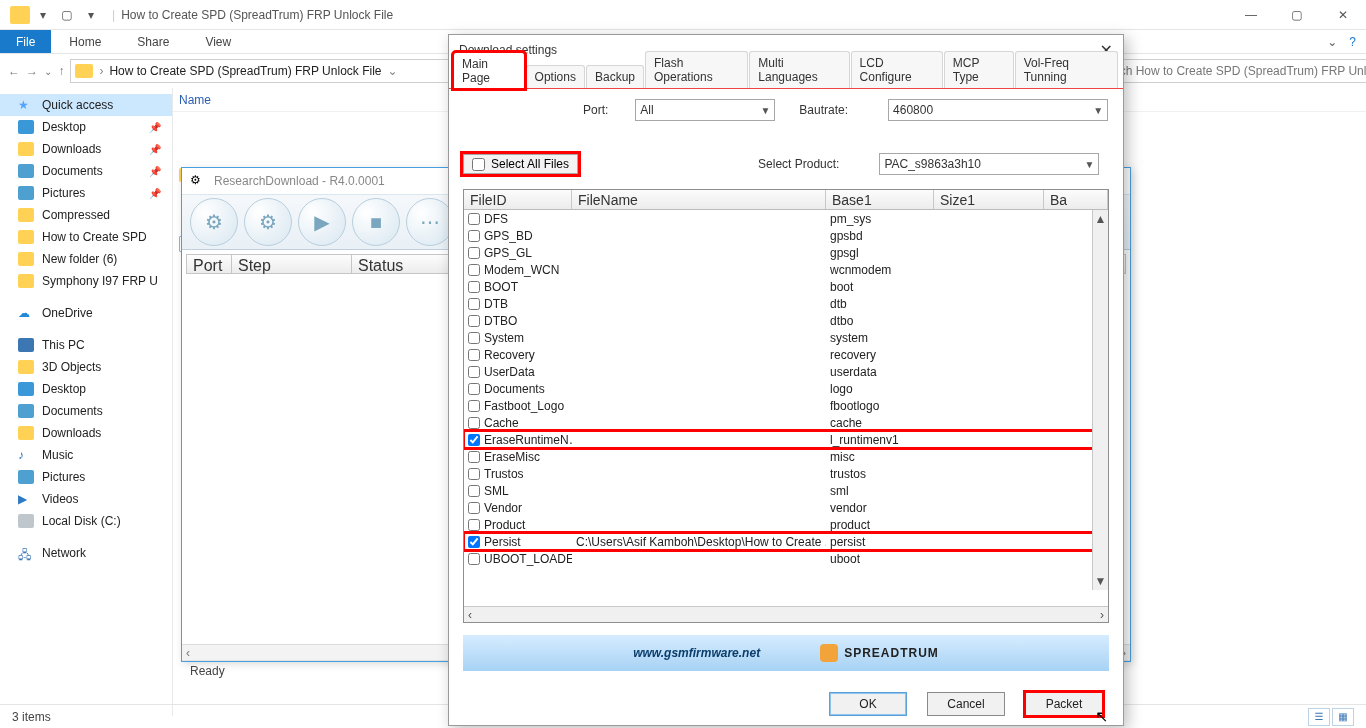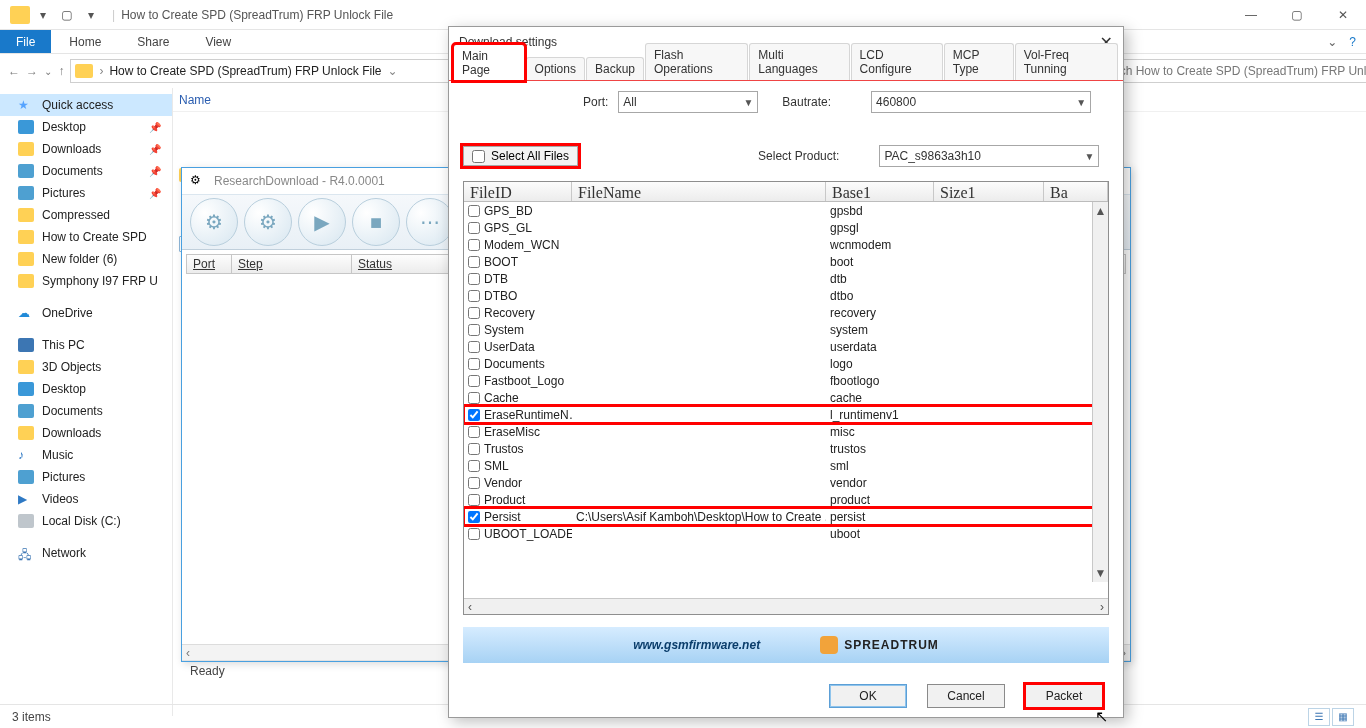--- a/index.html
+++ b/index.html
@@ -59,42 +59,42 @@
 
 
 .rd-window { position: absolute; left: 181px; top: 167px; width: 950px; height: 495px; border: 1px solid #49a0e0; background: #fff; box-shadow: 2px 2px 8px rgba(0,0,0,.15); }
 .rd-title { height: 26px; background: #fff; display: flex; align-items: center; padding: 0 8px; gap: 8px; }
 .rd-title .ic-rd { width: 16px; height: 16px; display: inline-block; }
 .rd-title .txt { color: #888; }
 .rd-title .btns { margin-left: auto; display: flex; gap: 16px; color: #888; }
 .rd-toolbar { height: 56px; background: linear-gradient(#f5f8fb,#e9f0f6); border-top: 1px solid #dbe6ef; border-bottom: 1px solid #c0cfdb; display: flex; align-items: center; padding: 0 8px; gap: 6px; }
 .rd-btn { width: 48px; height: 48px; border-radius: 50%; background: radial-gradient(circle at 30% 30%, #fff, #d7e6f0); border: 1px solid #b9cfdd; display: flex; align-items: center; justify-content: center; color: #7aa7bf; font-size: 20px; }
 .rd-gridhead { height: 20px; display: flex; border: 1px solid #c6c6c6; margin: 4px 4px 0 4px; background: linear-gradient(#fdfdfd,#ececec); }
-.rd-gridhead div { border-right: 1px solid #c6c6c6; padding: 2px 6px; font-size: 12px; color: #333; text-decoration: underline; }
+.rd-gridhead div { border-right: 1px solid #c6c6c6; padding: 2px 6px; font-size: 16px; color: #333; }
 .rd-gridbody { flex: 1; }
 .rd-status { height: 22px; border-top: 1px solid #e2e2e2; padding: 3px 8px; color: #444; }
 
 
-.ds-dialog { position: absolute; left: 448px; top: 26px; width: 676px; height: 692px; background: #fff; border: 1px solid #9a9a9a; box-shadow: 4px 4px 14px rgba(0,0,0,.25); display: flex; flex-direction: column; }
+.ds-dialog { position: absolute; left: 448px; top: 34px; width: 676px; height: 692px; background: #fff; border: 1px solid #9a9a9a; box-shadow: 4px 4px 14px rgba(0,0,0,.25); display: flex; flex-direction: column; }
 .ds-title { height: 30px; display: flex; align-items: center; padding: 0 10px; color: #333; }
 .ds-title .x { margin-left: auto; font-size: 16px; color: #333; }
 .ds-tabs { height: 24px; display: flex; align-items: flex-end; padding: 0 4px; gap: 0; border-bottom: 1px solid #ef4444; }
 .ds-tab { padding: 4px 8px 4px 8px; border: 1px solid #d6d6d6; border-bottom: none; background: #f7f7f7; color: #333; font-size: 12px; border-radius: 3px 3px 0 0; margin-right: 1px; }
 .ds-tab.active { background: #fff; position: relative; top: 1px; }
 .ds-tab.highlight { outline: 3px solid #ff0000; outline-offset: -1px; }
 .ds-body { flex: 1; padding: 10px 14px; overflow: hidden; display: flex; flex-direction: column; }
 .ds-row { display: flex; align-items: center; gap: 10px; margin-bottom: 10px; }
 .ds-row label { color: #333; }
-.ds-combo { border: 1px solid #a7a7a7; height: 22px; padding: 0 4px; background: #fff; display: flex; align-items: center; justify-content: space-between; gap: 8px; color: #333; }
+.ds-combo { border: 1px solid #a7a7a7; height: 22px; padding: 0 4px; background: #fff; display: flex; align-items: center; justify-content: space-between; gap: 8px; color: #333; margin-left: 17px; }
 .ds-combo .ar { font-size: 10px; color: #555; }
 .ds-selall { border: 1px solid #a7a7a7; padding: 2px 8px; display: inline-flex; align-items: center; gap: 6px; background: #f3f3f3; outline: 3px solid #ff0000; }
 .ds-selall input { margin: 0; }
 .ds-grid { border: 1px solid #8e8e8e; flex: 1; display: flex; flex-direction: column; overflow: hidden; margin-top: 4px; }
 .ds-ghead { height: 20px; display: flex; background: linear-gradient(#fcfcfc,#ececec); border-bottom: 1px solid #bcbcbc; }
-.ds-ghead div { border-right: 1px solid #c8c8c8; padding: 2px 6px; font-size: 16px; color: #333; font-family: Liberation Serif, serif; }
+.ds-ghead div { border-right: 1px solid #c8c8c8; padding: 2px 6px; font-size: 14px; color: #333; }
 .ds-gbody { flex: 1; overflow: hidden; position: relative; }
 .ds-gr { display: flex; align-items: center; height: 17px; font-size: 12px; color: #222; }
 .ds-gr .c1 { width: 108px; padding-left: 4px; display: flex; align-items: center; gap: 4px; overflow: hidden; white-space: nowrap; }
 .ds-gr .c1 input { margin: 0; width: 12px; height: 12px; }
 .ds-gr .c2 { width: 254px; padding: 0 4px; overflow: hidden; white-space: nowrap; }
 .ds-gr .c3 { width: 108px; padding: 0 4px; overflow: hidden; white-space: nowrap; }
 .ds-gr .c4 { width: 110px; padding: 0 4px; }
 .ds-gr.hl { outline: 3px solid #ff0000; outline-offset: -1px; }
 .ds-hscroll { height: 16px; border-top: 1px solid #c8c8c8; background: #f0f0f0; display:flex; align-items:center; justify-content:space-between; padding:0 4px; color:#555; font-size:11px;}
 .ds-vscroll { position: absolute; right: 0; top: 0; bottom: 16px; width: 16px; background: #f0f0f0; border-left: 1px solid #c8c8c8; display: flex; flex-direction: column; align-items: center; justify-content: space-between; padding: 2px 0; color: #555; font-size: 10px; }
@@ -343,20 +343,29 @@
     </div>
     <div class="ds-grid">
       <div class="ds-ghead">
         <div style="width:108px">FileID</div>
         <div style="width:254px">FileName</div>
         <div style="width:108px">Base1</div>
         <div style="width:110px">Size1</div>
         <div style="flex:1">Ba</div>
       </div>
       <div class="ds-gbody" id="ds-gbody">
+        <div class="ds-gr">
+            <div class="c1">
+              <input type="checkbox" style="">
+              <span>DFS</span>
+            </div>
+            <div class="c2"></div>
+            <div class="c3">pm_sys</div>
+            <div class="c4"></div>
+          </div>
           <div class="ds-gr">
             <div class="c1">
               <input type="checkbox" style="">
               <span>GPS_BD</span>
             </div>
             <div class="c2"></div>
             <div class="c3">gpsbd</div>
             <div class="c4"></div>
           </div>
           <div class="ds-gr">
@@ -400,33 +409,33 @@
               <input type="checkbox" style="">
               <span>DTBO</span>
             </div>
             <div class="c2"></div>
             <div class="c3">dtbo</div>
             <div class="c4"></div>
           </div>
           <div class="ds-gr">
             <div class="c1">
               <input type="checkbox" style="">
+              <span>System</span>
+            </div>
+            <div class="c2"></div>
+            <div class="c3">system</div>
+            <div class="c4"></div>
+          </div>
+          <div class="ds-gr">
+            <div class="c1">
+              <input type="checkbox" style="">
               <span>Recovery</span>
             </div>
             <div class="c2"></div>
             <div class="c3">recovery</div>
-            <div class="c4"></div>
-          </div>
-          <div class="ds-gr">
-            <div class="c1">
-              <input type="checkbox" style="">
-              <span>System</span>
-            </div>
-            <div class="c2"></div>
-            <div class="c3">system</div>
             <div class="c4"></div>
           </div>
           <div class="ds-gr">
             <div class="c1">
               <input type="checkbox" style="">
               <span>UserData</span>
             </div>
             <div class="c2"></div>
             <div class="c3">userdata</div>
             <div class="c4"></div>

